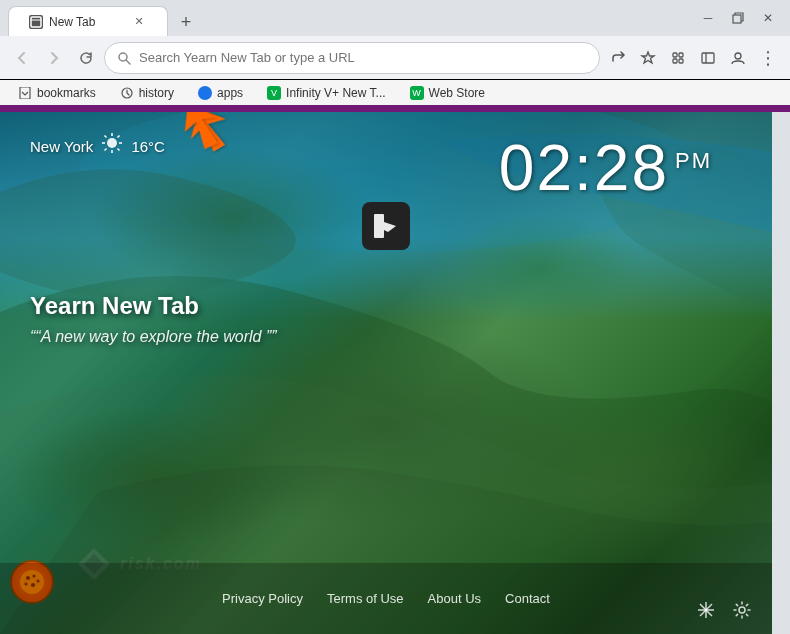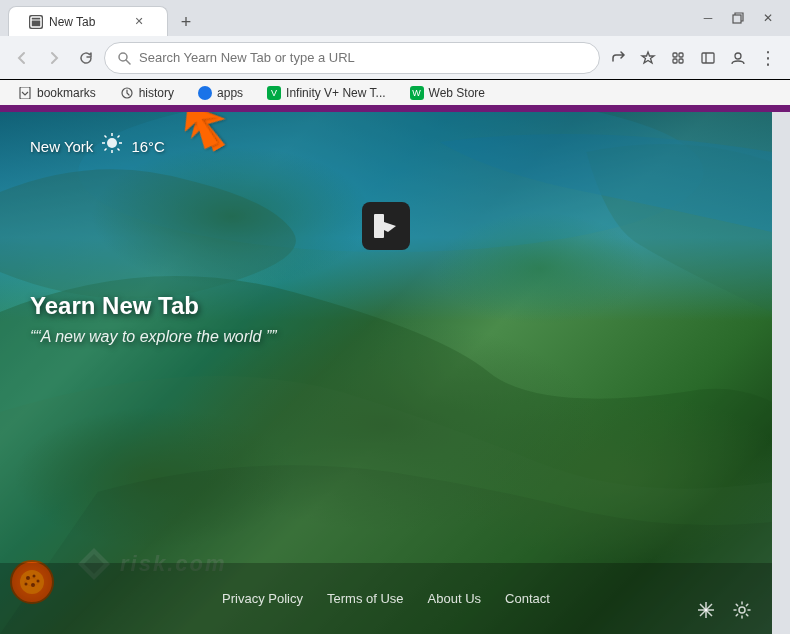--- a/index.html
+++ b/index.html
@@ -499,41 +499,46 @@
         <line x1="18" y1="11" x2="21" y2="11" stroke="white" stroke-width="1.5"></line>
         <line x1="3.5" y1="3.5" x2="5.5" y2="5.5" stroke="white" stroke-width="1.5"></line>
         <line x1="16.5" y1="16.5" x2="18.5" y2="18.5" stroke="white" stroke-width="1.5"></line>
         <line x1="18.5" y1="3.5" x2="16.5" y2="5.5" stroke="white" stroke-width="1.5"></line>
         <line x1="5.5" y1="16.5" x2="3.5" y2="18.5" stroke="white" stroke-width="1.5"></line>
       </svg>
     </span>
     <span class="weather-temp">16°C</span>
   </div>
 
+  <div class="clock-area">
+    <span class="clock-time">
+      <span>02:28</span><span class="clock-ampm">PM</span>
+    </span>
+  </div>
 
   <div class="search-area">
     <div class="bing-logo">
       <svg width="28" height="28" viewBox="0 0 28 28">
         <rect x="2" y="2" width="10" height="24" rx="1" fill="white" opacity="0.9"></rect>
         <path d="M12 10 L24 14 L16 20 L12 18Z" fill="white" opacity="0.9"></path>
       </svg>
     </div>
   </div>
 
   <div class="tagline-area">
     <div class="tagline-title">Yearn New Tab</div>
     <div class="tagline-sub">A new way to explore the world</div>
   </div>
 
   <div style="position:absolute;bottom:52px;left:76px;opacity:0.22;display:flex;align-items:center;gap:8px;">
     <svg width="36" height="36" viewBox="0 0 36 36">
       <path d="M18 2 L34 18 L18 34 L2 18 Z" fill="#999" opacity="0.8"></path>
       <path d="M18 8 L28 18 L18 28 L8 18 Z" fill="#555"></path>
     </svg>
-    <span style="color:#888;font-size:22px;font-weight:bold;font-style:italic;letter-spacing:2px;">risk.com</span>
+    <span style="color:#888;font-size:16px;font-weight:bold;font-style:italic;letter-spacing:2px;">risk.com</span>
   </div>
 
   <div class="cookie-area">
     <div class="cookie-icon">
       <svg width="26" height="26" viewBox="0 0 26 26">
         <circle cx="13" cy="13" r="12" fill="#ff8800" opacity="0.9"></circle>
         <circle cx="9" cy="9" r="2" fill="#883300"></circle>
         <circle cx="15" cy="7" r="1.5" fill="#883300"></circle>
         <circle cx="7" cy="15" r="1.5" fill="#883300"></circle>
         <circle cx="14" cy="16" r="2" fill="#883300"></circle>

